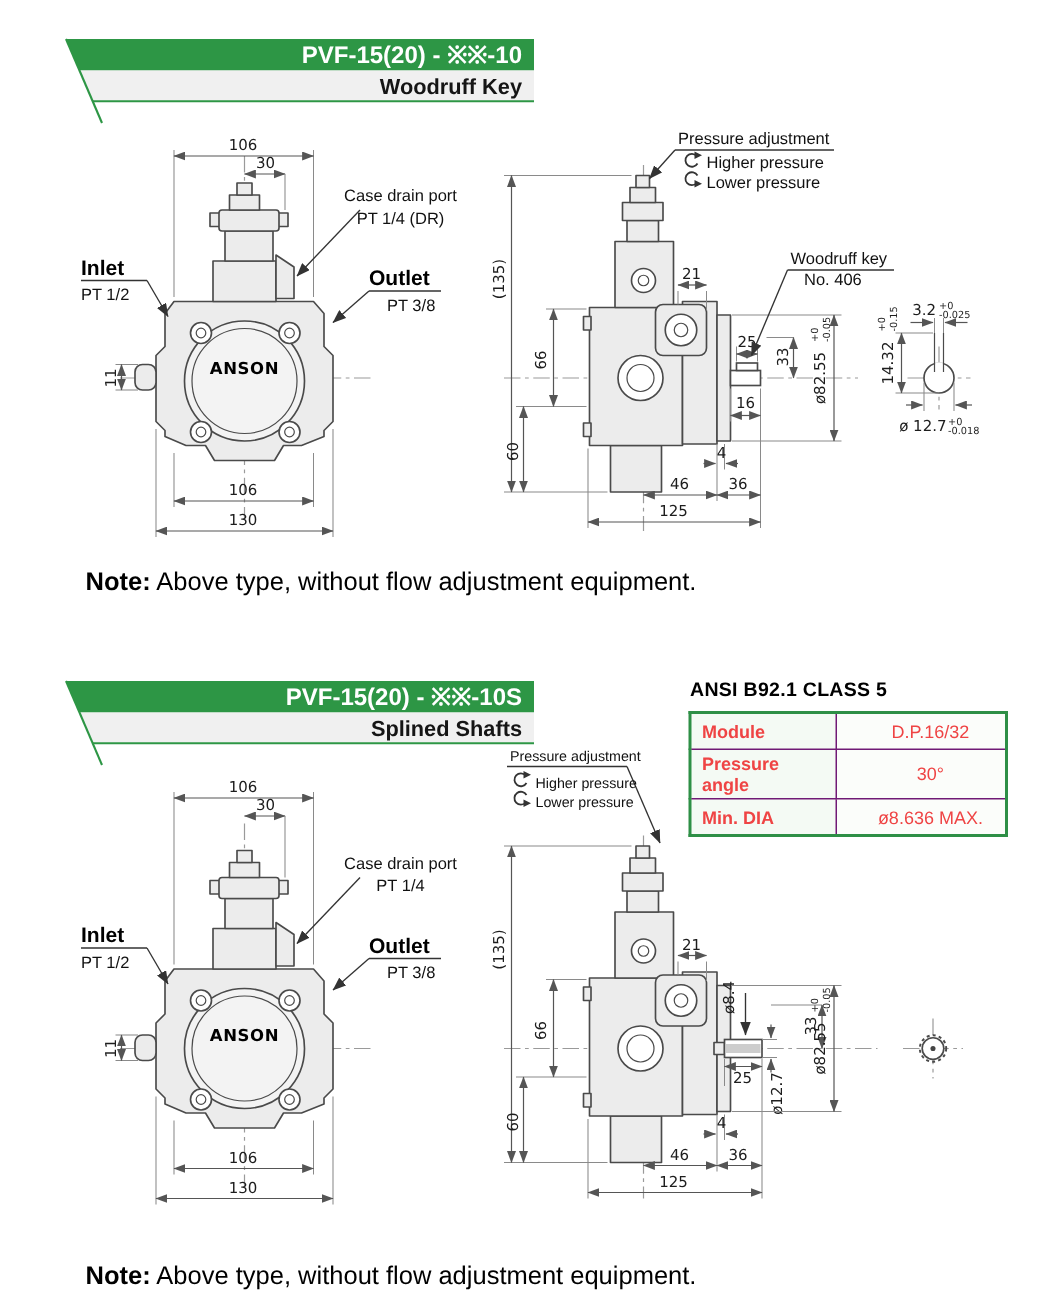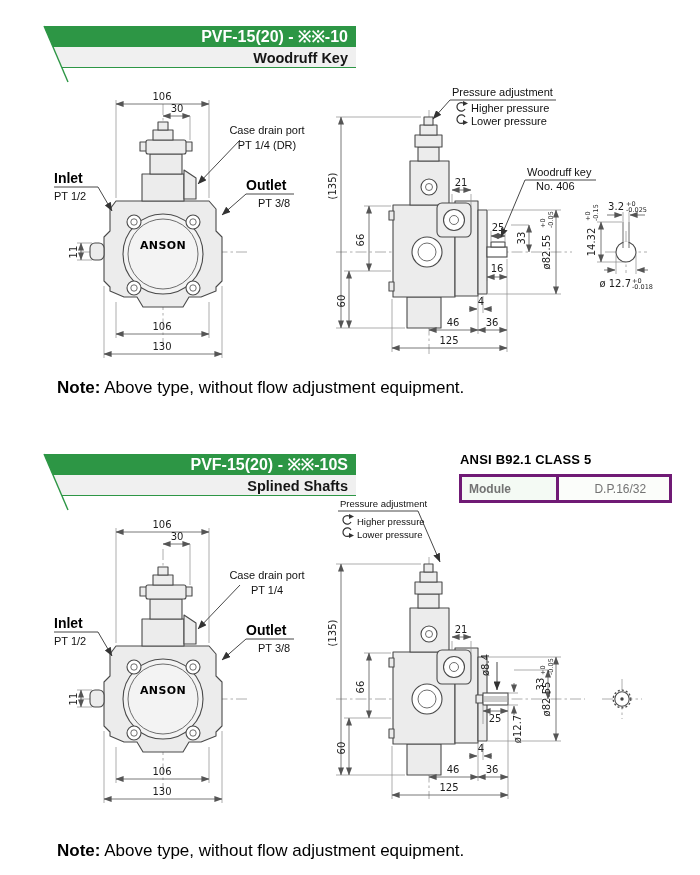--- a/index.html
+++ b/index.html
@@ -26,21 +26,21 @@
   .bs  {font:bold 14.5px "Liberation Sans",sans-serif;fill:#151515;}
   .ldr {stroke:#333;stroke-width:0.9;fill:none;marker-end:url(#ml);}
   .ulin{stroke:#333;stroke-width:0.9;}
   .picon{stroke:#333;stroke-width:1.2;fill:none;}
   .gear{fill:none;stroke:#4a4a4a;stroke-width:1.3;stroke-dasharray:2 2.1;}
 
   
   .ansi{position:absolute;left:459px;top:452px;width:213px;}
   .ansi-title{font-weight:bold;font-size:13px;color:#000;margin:0 0 7px 1px;letter-spacing:.2px;}
   .ansi table{border-collapse:collapse;width:100%;border:2px solid #2e8f46;}
-  .ansi td{border:3px solid #701a75;font-size:12px;padding:2px 7px;height:19px;color:#737373;background:#f4faf4;}
+  .ansi td{border:1px solid #701a75;font-size:12px;padding:2px 7px;height:19px;color:#ef4444;background:#f4faf4;}
   .ansi td.lbl{font-weight:bold;width:46%;}
   .ansi td.val{text-align:center;background:#fbfdfa;padding-left:20px;}
   .ansi tr.big td.val{font-weight:bold;font-size:15px;}
   .vtol{display:inline-block;vertical-align:-3px;margin-left:3px;font-size:7.5px;line-height:1.15;text-align:left;}
   .vtol span{display:block;}
 
   .note{position:absolute;left:57px;font-size:17px;color:#000;}
 </style>
 </head>
 <body>
@@ -410,20 +410,28 @@
 </svg>
 
 <div class="ansi">
   <div class="ansi-title">ANSI B92.1 CLASS 5</div>
   <table>
     <tbody>
       <tr>
         <td class="lbl">Module</td>
         <td class="val">D.P.16/32</td>
       </tr>
+      <tr>
+        <td class="lbl">Pressure angle</td>
+        <td class="val">30°</td>
+      </tr>
+      <tr>
+        <td class="lbl">Min. DIA</td>
+        <td class="val">ø8.636 MAX.</td>
+      </tr>
     </tbody>
   </table>
 </div>
 
 <div class="note" style="top:378px">
   <b>Note:</b><span> Above type, without flow adjustment equipment.</span>
 </div>
 <div class="note" style="top:841px">
   <b>Note:</b><span> Above type, without flow adjustment equipment.</span>
 </div>

